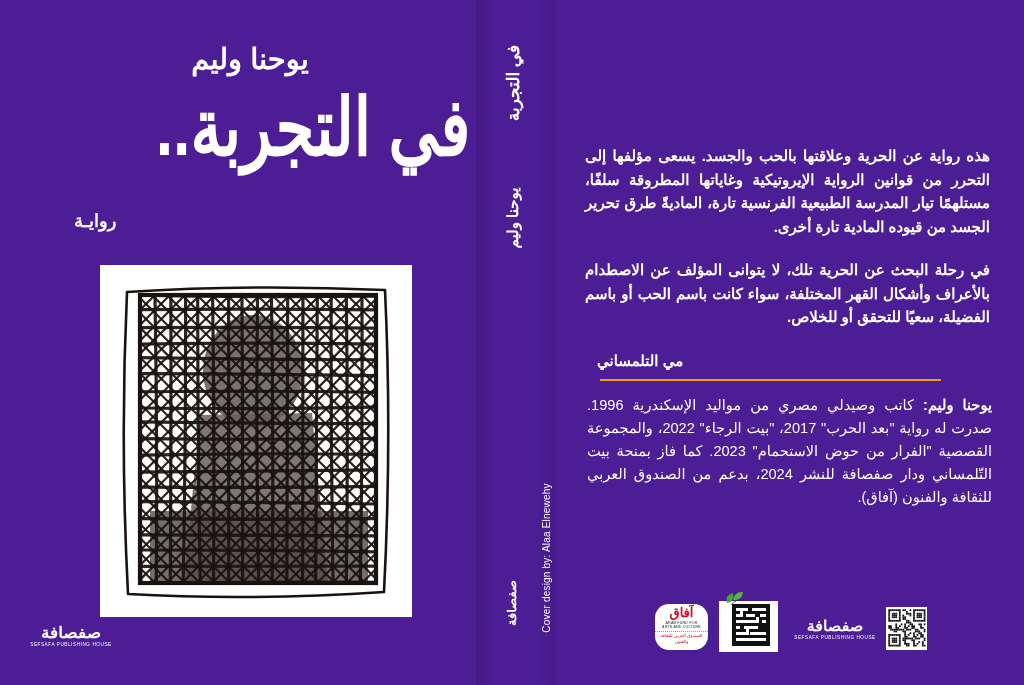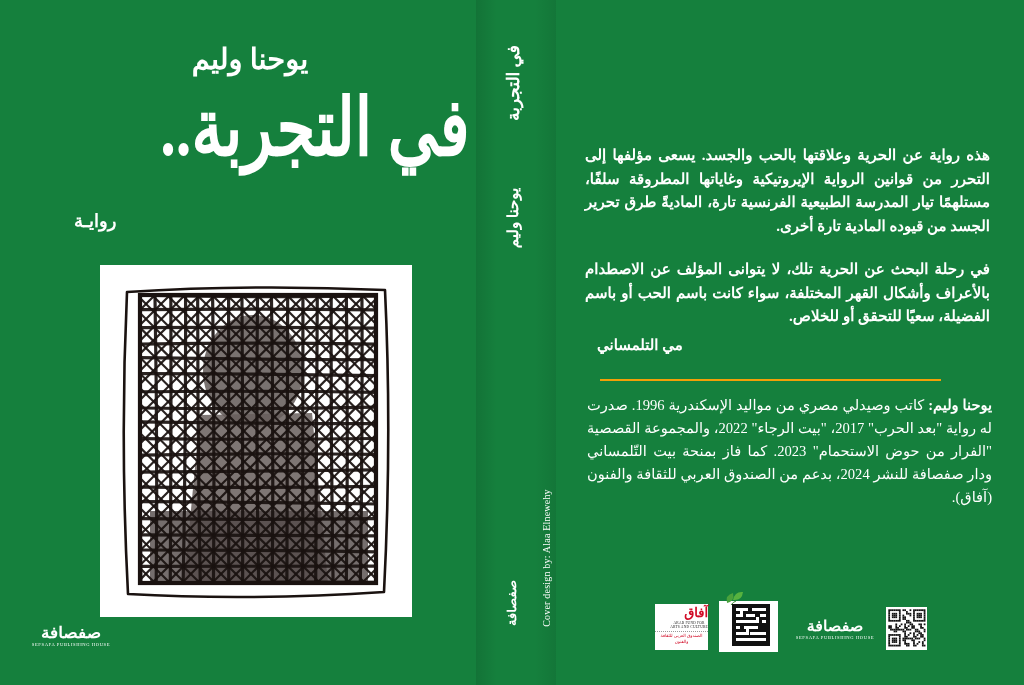--- a/index.html
+++ b/index.html
@@ -1,17 +1,17 @@
 <!DOCTYPE html>
 <html lang="ar"><head>
 <meta charset="utf-8">
 <style>
   html,body{margin:0;padding:0;}
-  .page{position:relative;width:1024px;height:685px;background:#15803d;overflow:hidden;
-        font-family:Liberation Serif, serif;color:#fff;}
+  .page{position:relative;width:1024px;height:685px;background:#4c1d95;overflow:hidden;
+        font-family:Liberation Sans, sans-serif;color:#fff;}
   [dir=rtl]{direction:rtl;}
   
   .front-author{position:absolute;left:175px;top:42px;width:150px;text-align:center;
                 font-size:29px;font-weight:bold;white-space:nowrap;}
   .front-title{position:absolute;right:554px;top:84px;margin:0;font-size:80px;font-weight:bold;
                line-height:1.1;white-space:nowrap;transform:scaleX(.78);transform-origin:right center;}
   .genre{position:absolute;left:74px;top:210px;font-size:18px;letter-spacing:5px;font-weight:bold;}
   .art{position:absolute;left:100px;top:265px;width:312px;height:352px;background:#fff;}
   
   .pub{display:flex;flex-direction:column;align-items:center;line-height:1;}
@@ -26,28 +26,28 @@
   .spine-title{left:513px;top:83px;font-size:17px;font-weight:bold;}
   .spine-author{left:513px;top:218px;font-size:15px;font-weight:bold;}
   .spine-credit{left:546px;top:558px;font-size:10px;letter-spacing:.2px;}
   .spine-pub{left:512px;top:603px;}
   .spine-pub .wordmark{font-size:13px;}
   
   .blurb{position:absolute;left:585px;width:405px;margin:0;font-size:15px;font-weight:bold;
          line-height:1.58;text-align:justify;}
   .p1{top:144px;}
   .p2{top:258px;}
-  .sig{position:absolute;left:597px;top:336px;font-size:15px;font-weight:bold;text-align:right;}
+  .sig{position:absolute;left:597px;top:352px;font-size:15px;font-weight:bold;text-align:right;}
   .divider{position:absolute;left:600px;top:379px;width:341px;height:2px;background:#F2A007;}
   .bio{position:absolute;left:585px;top:392px;width:405px;margin:2px;font-size:14.6px;
        line-height:1.57;text-align:justify;}
   .bio-lead{font-weight:bold;}
   
-  .afac{position:absolute;left:655px;top:604px;width:53px;height:46px;background:#fff;border-radius:0;
-        display:flex;flex-direction:column;align-items:flex-end;justify-content:flex-start;color:#222;padding-top:2px;box-sizing:border-box;}
+  .afac{position:absolute;left:655px;top:604px;width:53px;height:46px;background:#fff;border-radius:14px;
+        display:flex;flex-direction:column;align-items:center;justify-content:flex-start;color:#222;padding-top:2px;box-sizing:border-box;}
   .afac-glyph{color:#D10B26;font-weight:bold;font-size:13px;line-height:1;letter-spacing:1px;}
   .afac-en{font-size:3.6px;line-height:1.25;letter-spacing:.2px;text-align:center;margin-top:2px;}
   .afac-ar{font-size:4.4px;color:#D10B26;line-height:1.2;border-top:.5px dotted #999;margin-top:1.5px;padding-top:1px;text-align:center;}
   .beit{position:absolute;left:719px;top:601px;width:59px;height:51px;background:#fff;}
   .beit svg{position:absolute;left:0;top:-12px;}
   .back-pub{position:absolute;left:799px;top:618px;width:72px;}
   .back-pub .wordmark{font-size:16px;}
   .qr{position:absolute;left:886px;top:607px;width:41px;height:43px;background:#fff;}
 </style>
 </head>

